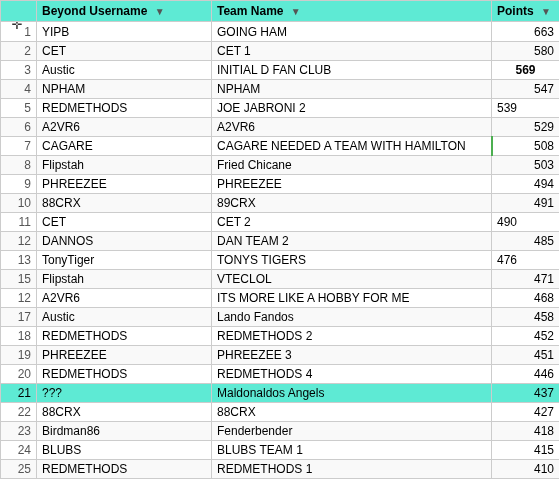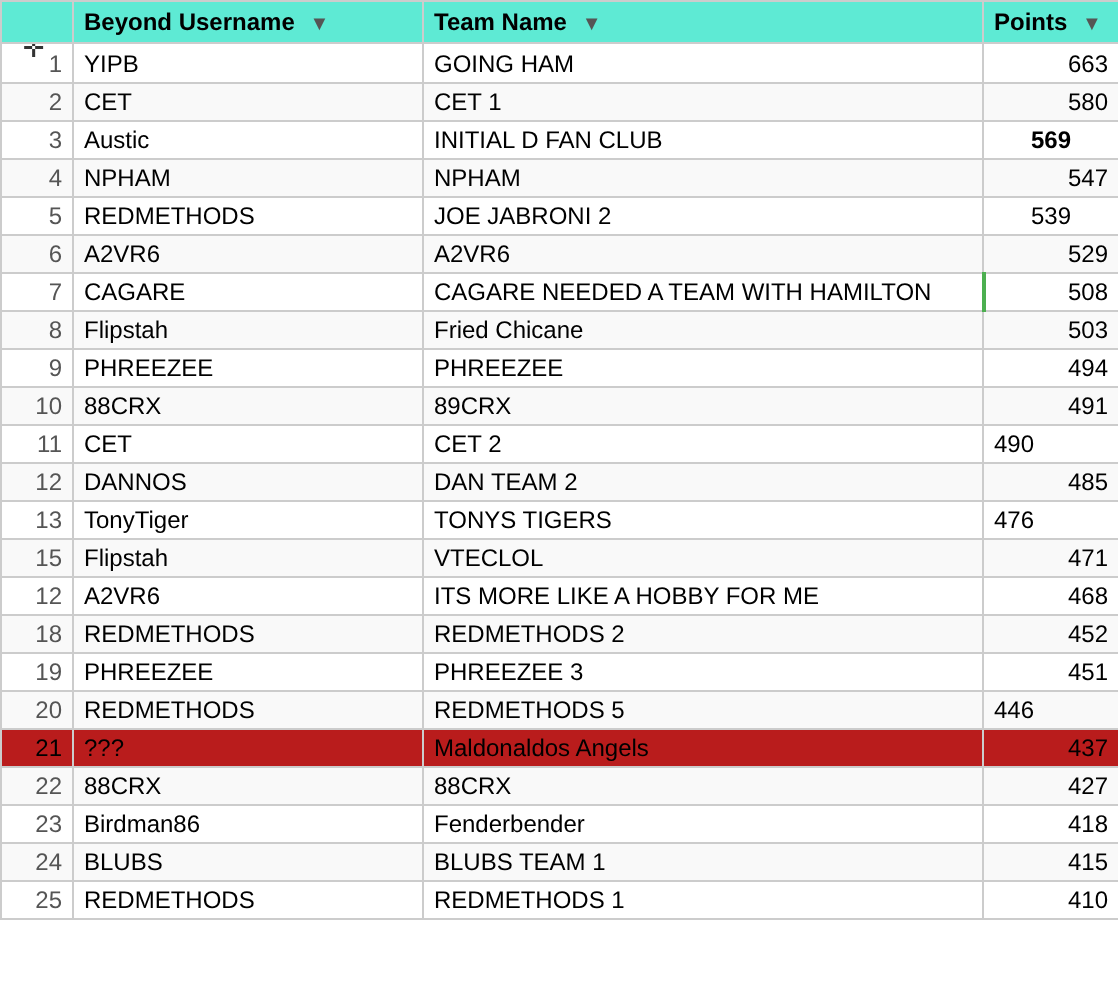--- a/index.html
+++ b/index.html
@@ -42,21 +42,21 @@
       font-size: 10px;
       color: #555;
     }
     tbody tr {
       background: #fff;
     }
     tbody tr:nth-child(even) {
       background: #f9f9f9;
     }
     tbody tr.highlighted {
-      background: #b91c1c;
+      background: #5eead4;
       color: #000;
     }
     tbody tr.highlighted td {
       color: #000;
     }
     tbody td {
       border: 1px solid #ccc;
       padding: 2px 5px;
       white-space: nowrap;
       overflow: hidden;
@@ -135,21 +135,21 @@
         <tr>
           <td class="rank-cell">4</td>
           <td>NPHAM</td>
           <td>NPHAM</td>
           <td style="text-align: right;">547</td>
         </tr>
         <tr>
           <td class="rank-cell">5</td>
           <td>REDMETHODS</td>
           <td>JOE JABRONI 2</td>
-          <td style="text-align: center; margin-top: 37px;">539</td>
+          <td style="text-align: left; margin-top: 37px;">539</td>
         </tr>
         <tr>
           <td class="rank-cell">6</td>
           <td>A2VR6</td>
           <td>A2VR6</td>
           <td style="text-align: right;">529</td>
         </tr>
         <tr>
           <td class="rank-cell">7</td>
           <td>CAGARE</td>
@@ -198,36 +198,42 @@
           <td>VTECLOL</td>
           <td style="text-align: right; margin-top: 48px;">471</td>
         </tr>
         <tr>
           <td class="rank-cell">12</td>
           <td>A2VR6</td>
           <td>ITS MORE LIKE A HOBBY FOR ME</td>
           <td style="text-align: right;">468</td>
         </tr>
         <tr>
+          <td class="rank-cell">17</td>
+          <td>Austic</td>
+          <td>Lando Fandos</td>
+          <td style="text-align: right;">458</td>
+        </tr>
+        <tr>
           <td class="rank-cell">18</td>
           <td>REDMETHODS</td>
           <td>REDMETHODS 2</td>
           <td style="text-align: right;">452</td>
         </tr>
         <tr>
           <td class="rank-cell">19</td>
           <td>PHREEZEE</td>
           <td>PHREEZEE 3</td>
           <td style="text-align: right;">451</td>
         </tr>
         <tr>
           <td class="rank-cell">20</td>
           <td>REDMETHODS</td>
-          <td>REDMETHODS 5</td>
-          <td style="text-align: left;">446</td>
+          <td>REDMETHODS 4</td>
+          <td style="text-align: right;">446</td>
         </tr>
         <tr class="highlighted">
           <td class="rank-cell">21</td>
           <td>???</td>
           <td>Maldonaldos Angels</td>
           <td style="text-align: right;">437</td>
         </tr>
         <tr>
           <td class="rank-cell">22</td>
           <td>88CRX</td>

